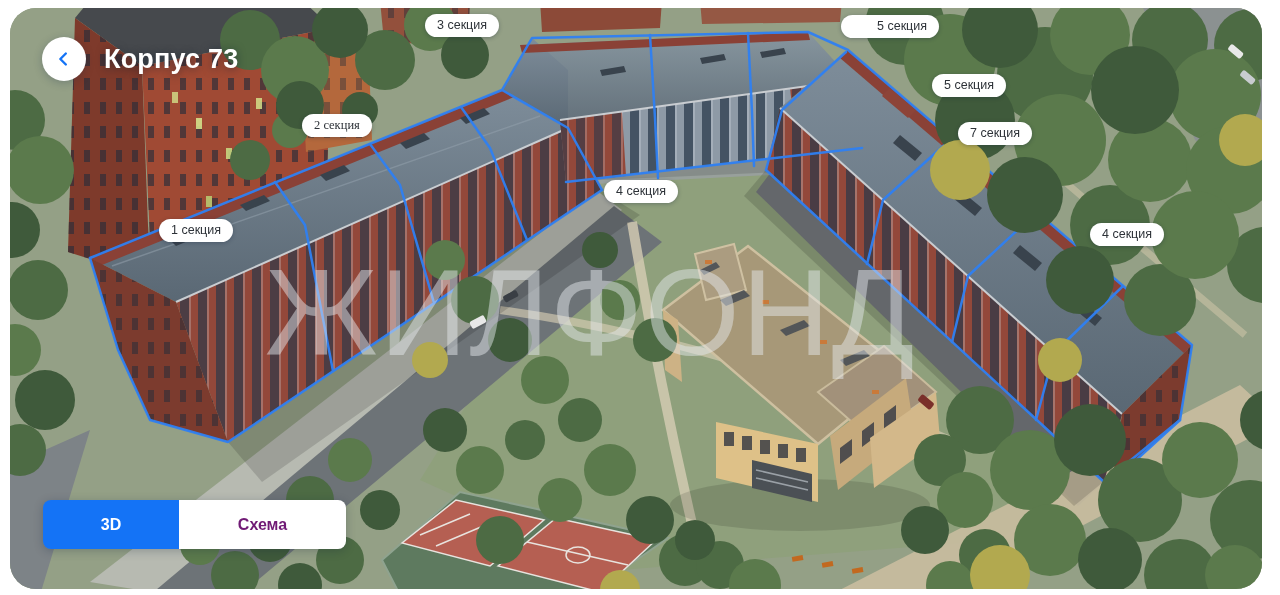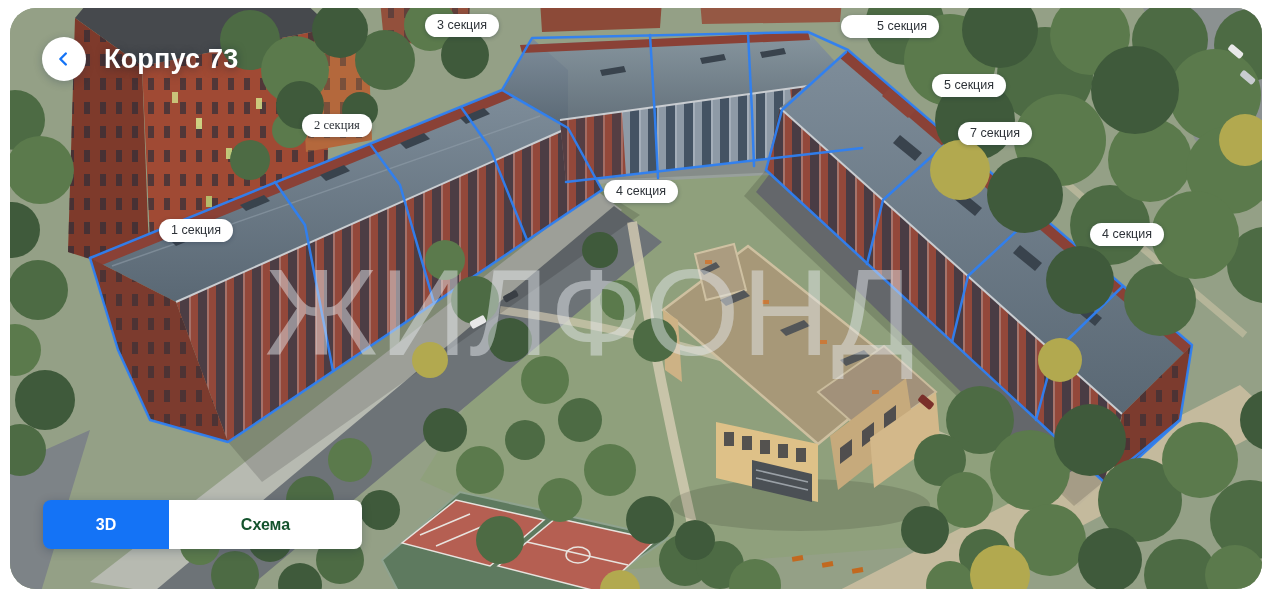--- a/index.html
+++ b/index.html
@@ -17,22 +17,22 @@
     text-shadow:0 1px 8px rgba(10,25,45,.55);letter-spacing:.2px;}
   .pill{position:absolute;background:#ffffff;color:#2d3238;font-size:12.5px;font-weight:500;
     padding:4px 12px;border-radius:13px;box-shadow:0 1px 4px rgba(15,30,55,.3);white-space:nowrap;
     cursor:pointer;line-height:1.2;}
   .watermark{position:absolute;left:265px;top:222px;width:720px;font-size:122px;font-weight:400;
     color:rgba(230,234,238,.48);letter-spacing:2px;line-height:1;pointer-events:none;user-select:none;margin-top:30px;}
   .toggle{position:absolute;left:43px;top:500px;height:49px;display:flex;border-radius:8px;
     overflow:hidden;box-shadow:0 2px 10px rgba(15,30,55,.25);}
   .seg{display:flex;align-items:center;justify-content:center;font-size:16px;font-weight:700;
     cursor:pointer;}
-  .seg-3d{width:126px;background:#1473f6;color:#ffffff;}
-  .seg-schema{width:193px;background:#ffffff;color:#14532d;}
+  .seg-3d{width:136px;background:#1473f6;color:#ffffff;}
+  .seg-schema{width:167px;background:#ffffff;color:#701a75;}
 </style>
 </head>
 <body>
 
 <div class="stage">
   <div class="card">
 
     <svg class="scene" viewBox="0 0 1280 595" xmlns="http://www.w3.org/2000/svg">
       <defs>
         <linearGradient id="roofG" x1="0" y1="0" x2="0" y2="1">

